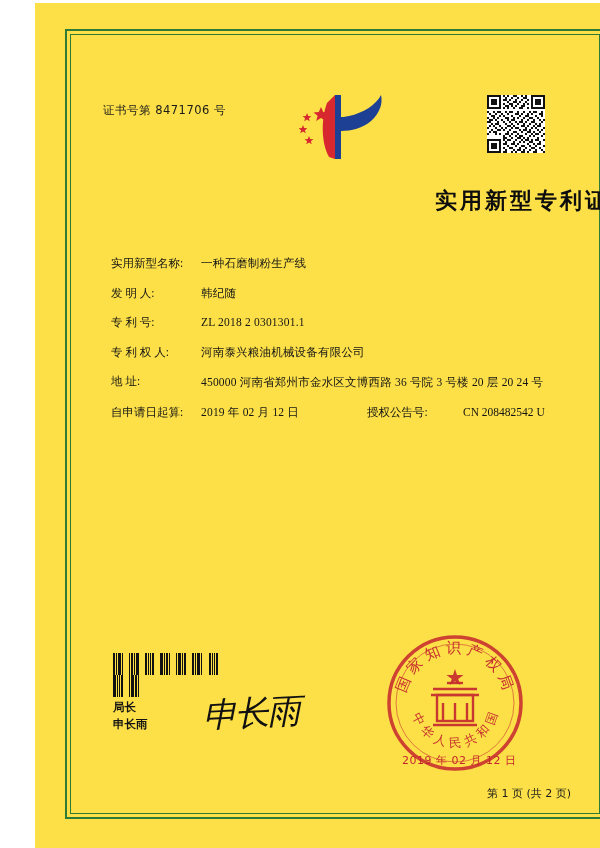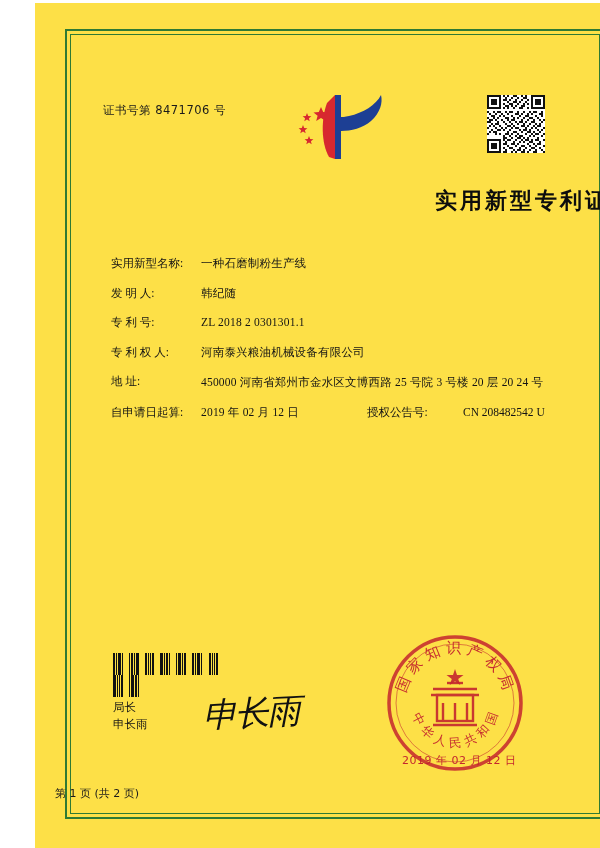--- a/index.html
+++ b/index.html
@@ -163,20 +163,21 @@
   }
 
   
   .director {
     position: absolute;
     left: 78px;
     top: 696px;
     font-size: 11.5px;
     line-height: 17px;
     color: #141414;
+    font-weight: bold;
   }
   .signature {
     position: absolute;
     left: 168px;
     top: 686px;
     width: 160px;
     height: 52px;
     font-family: "DejaVu Serif", "Liberation Serif", serif;
     font-size: 34px;
     color: #111;
@@ -202,24 +203,23 @@
     color: #c4262e;
     letter-spacing: 0.5px;
   }
 
   
   .page-no {
     position: absolute;
     left: 0;
     top: 783px;
     width: 536px;
-    text-align: left;
+    text-align: right;
     font-size: 11px;
     color: #1a1a1a;
-    padding-left: 20px;
   }
   .footer-note {
     position: absolute;
     left: 0;
     top: 823px;
     width: 600px;
     text-align: center;
     font-size: 11.5px;
     color: #1a1a1a;
     letter-spacing: 1px;
@@ -494,21 +494,21 @@
     </div>
 
 
     <div class="field-row">
       <span class="field-label">专 利 权 人:</span>
       <span class="field-value">河南泰兴粮油机械设备有限公司</span>
     </div>
 
     <div class="field-row">
       <span class="field-label">地 址:</span>
-      <span class="field-value wrap">450000 河南省郑州市金水区文博西路 25 号院 3 号楼 20 层 20 24 号</span>
+      <span class="field-value wrap">450000 河南省郑州市金水区文博西路 36 号院 3 号楼 20 层 20 24 号</span>
     </div>
 
     <div class="field-row two-col">
       <span class="field-label">自申请日起算:</span>
       <span class="field-value">2019 年 02 月 12 日</span>
       <span class="col2-label">授权公告号:</span>
       <span class="col2-value">CN 208482542 U</span>
     </div>
 
   </div>

